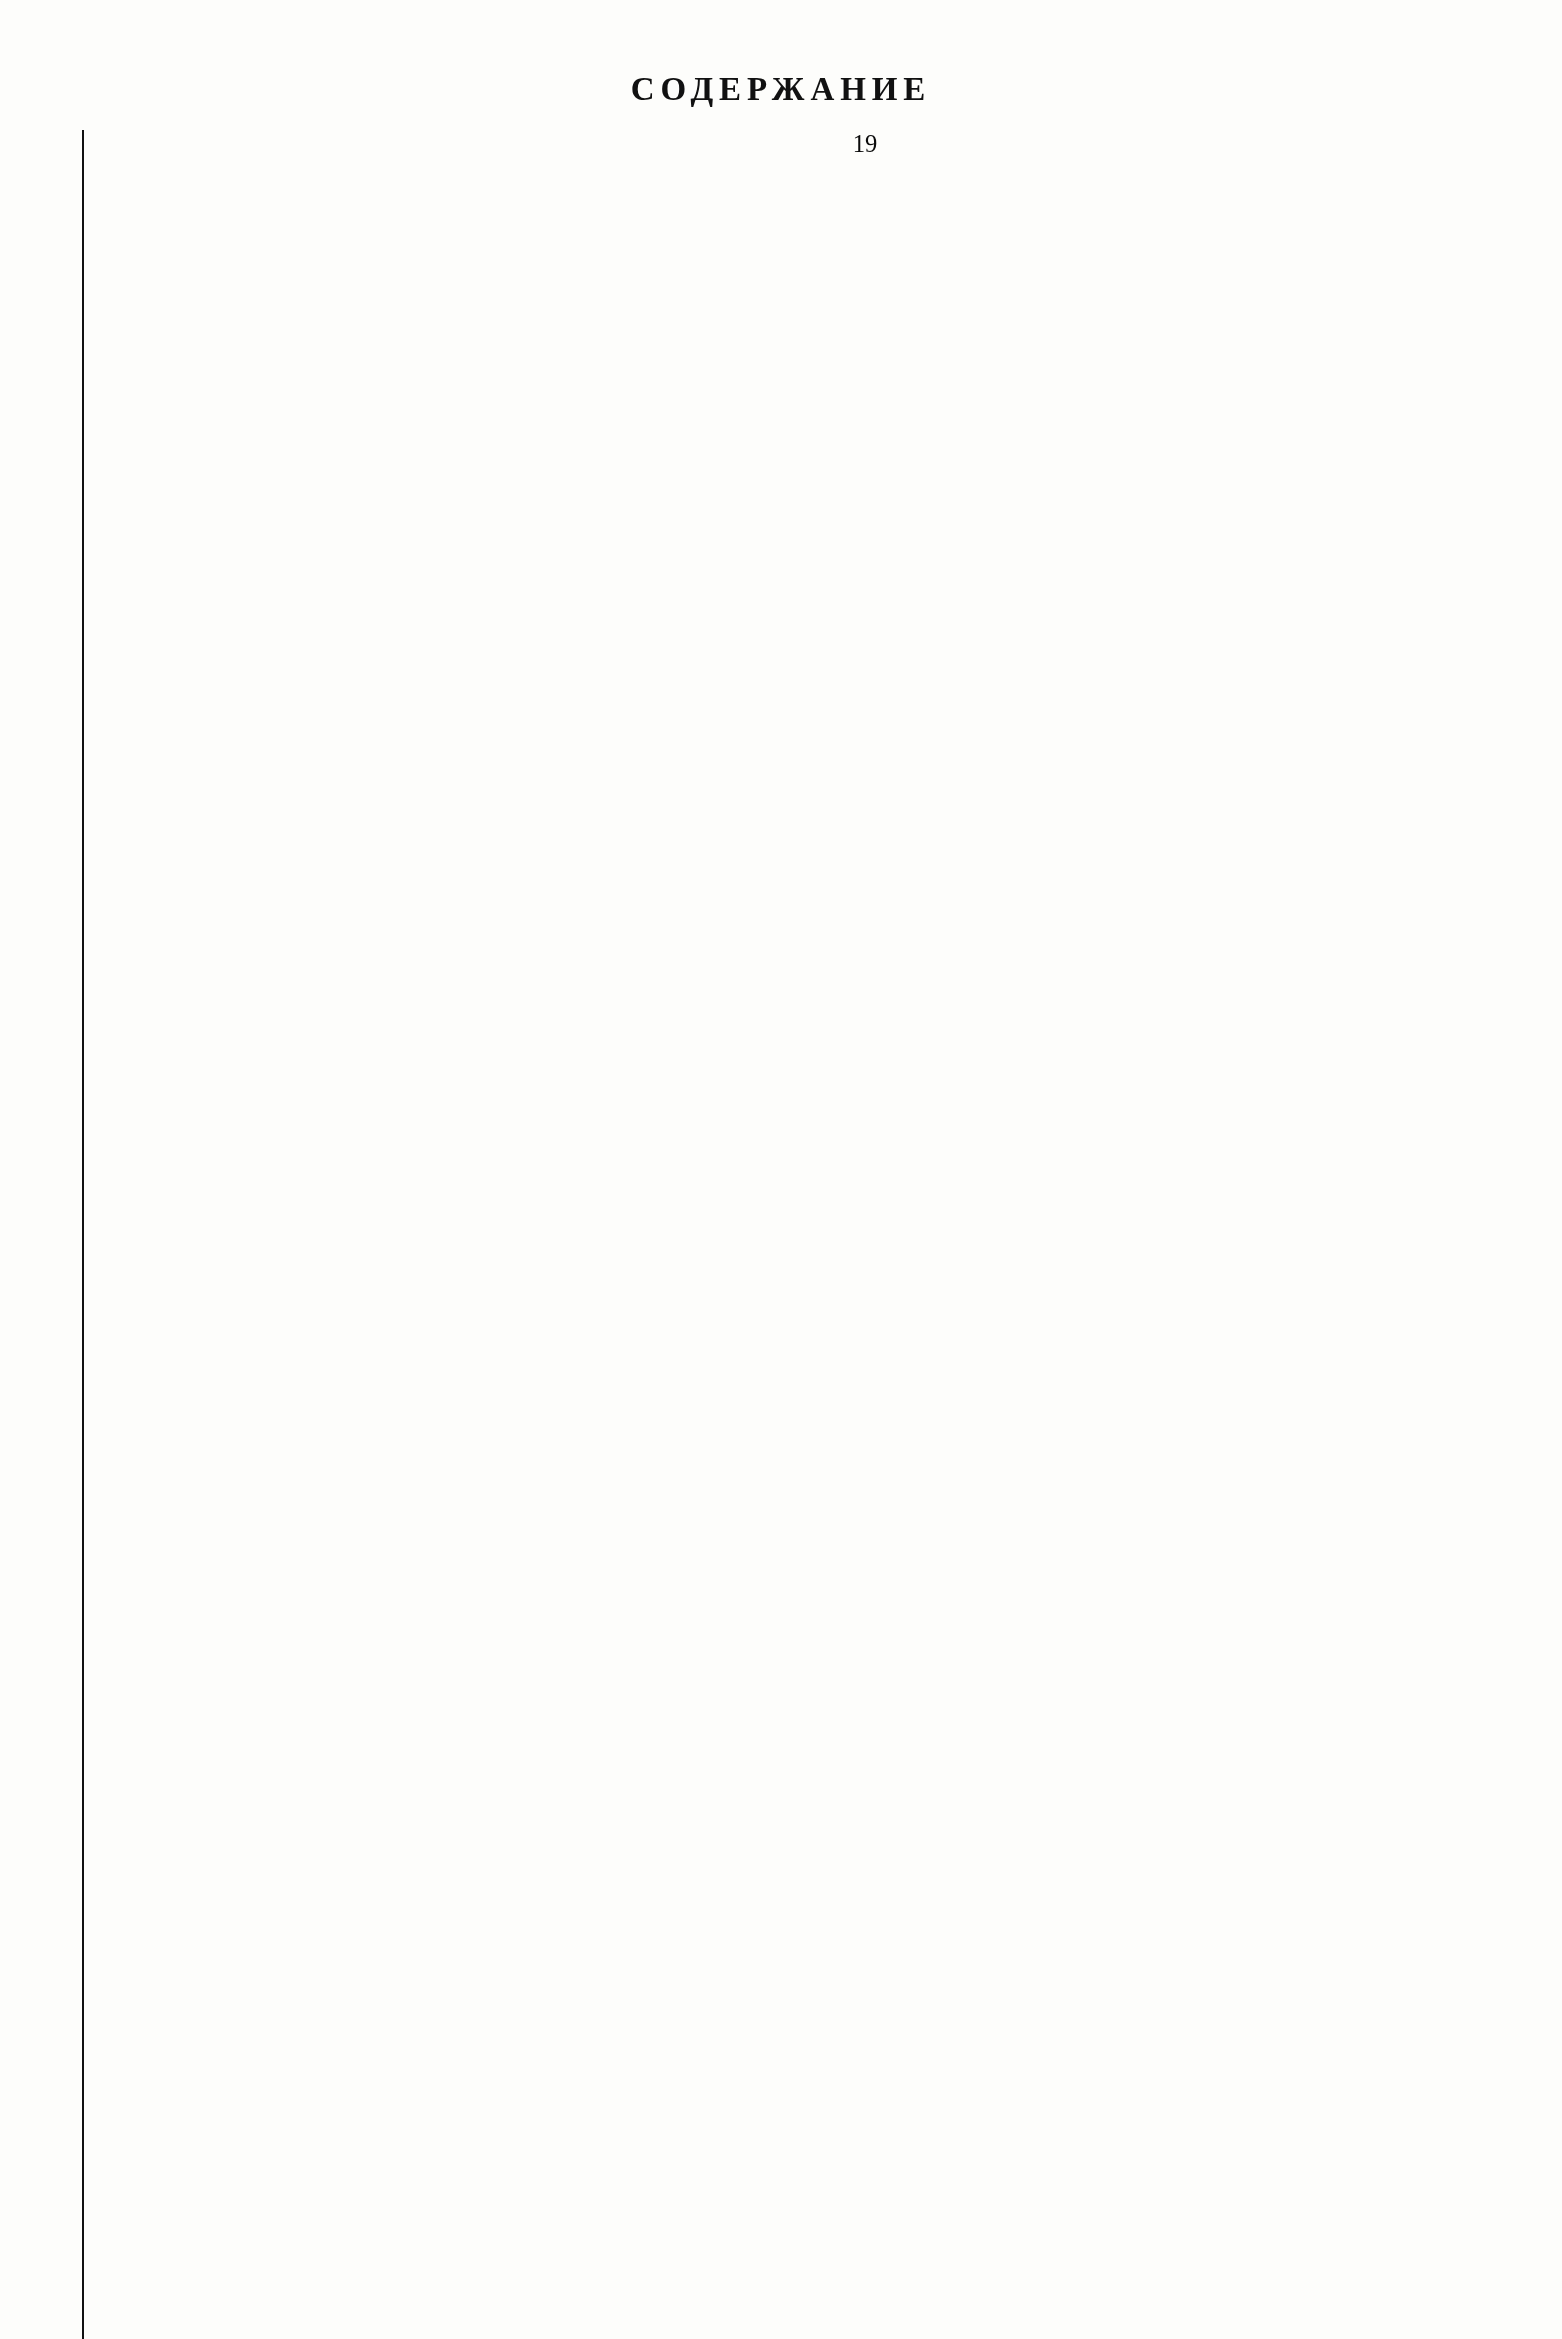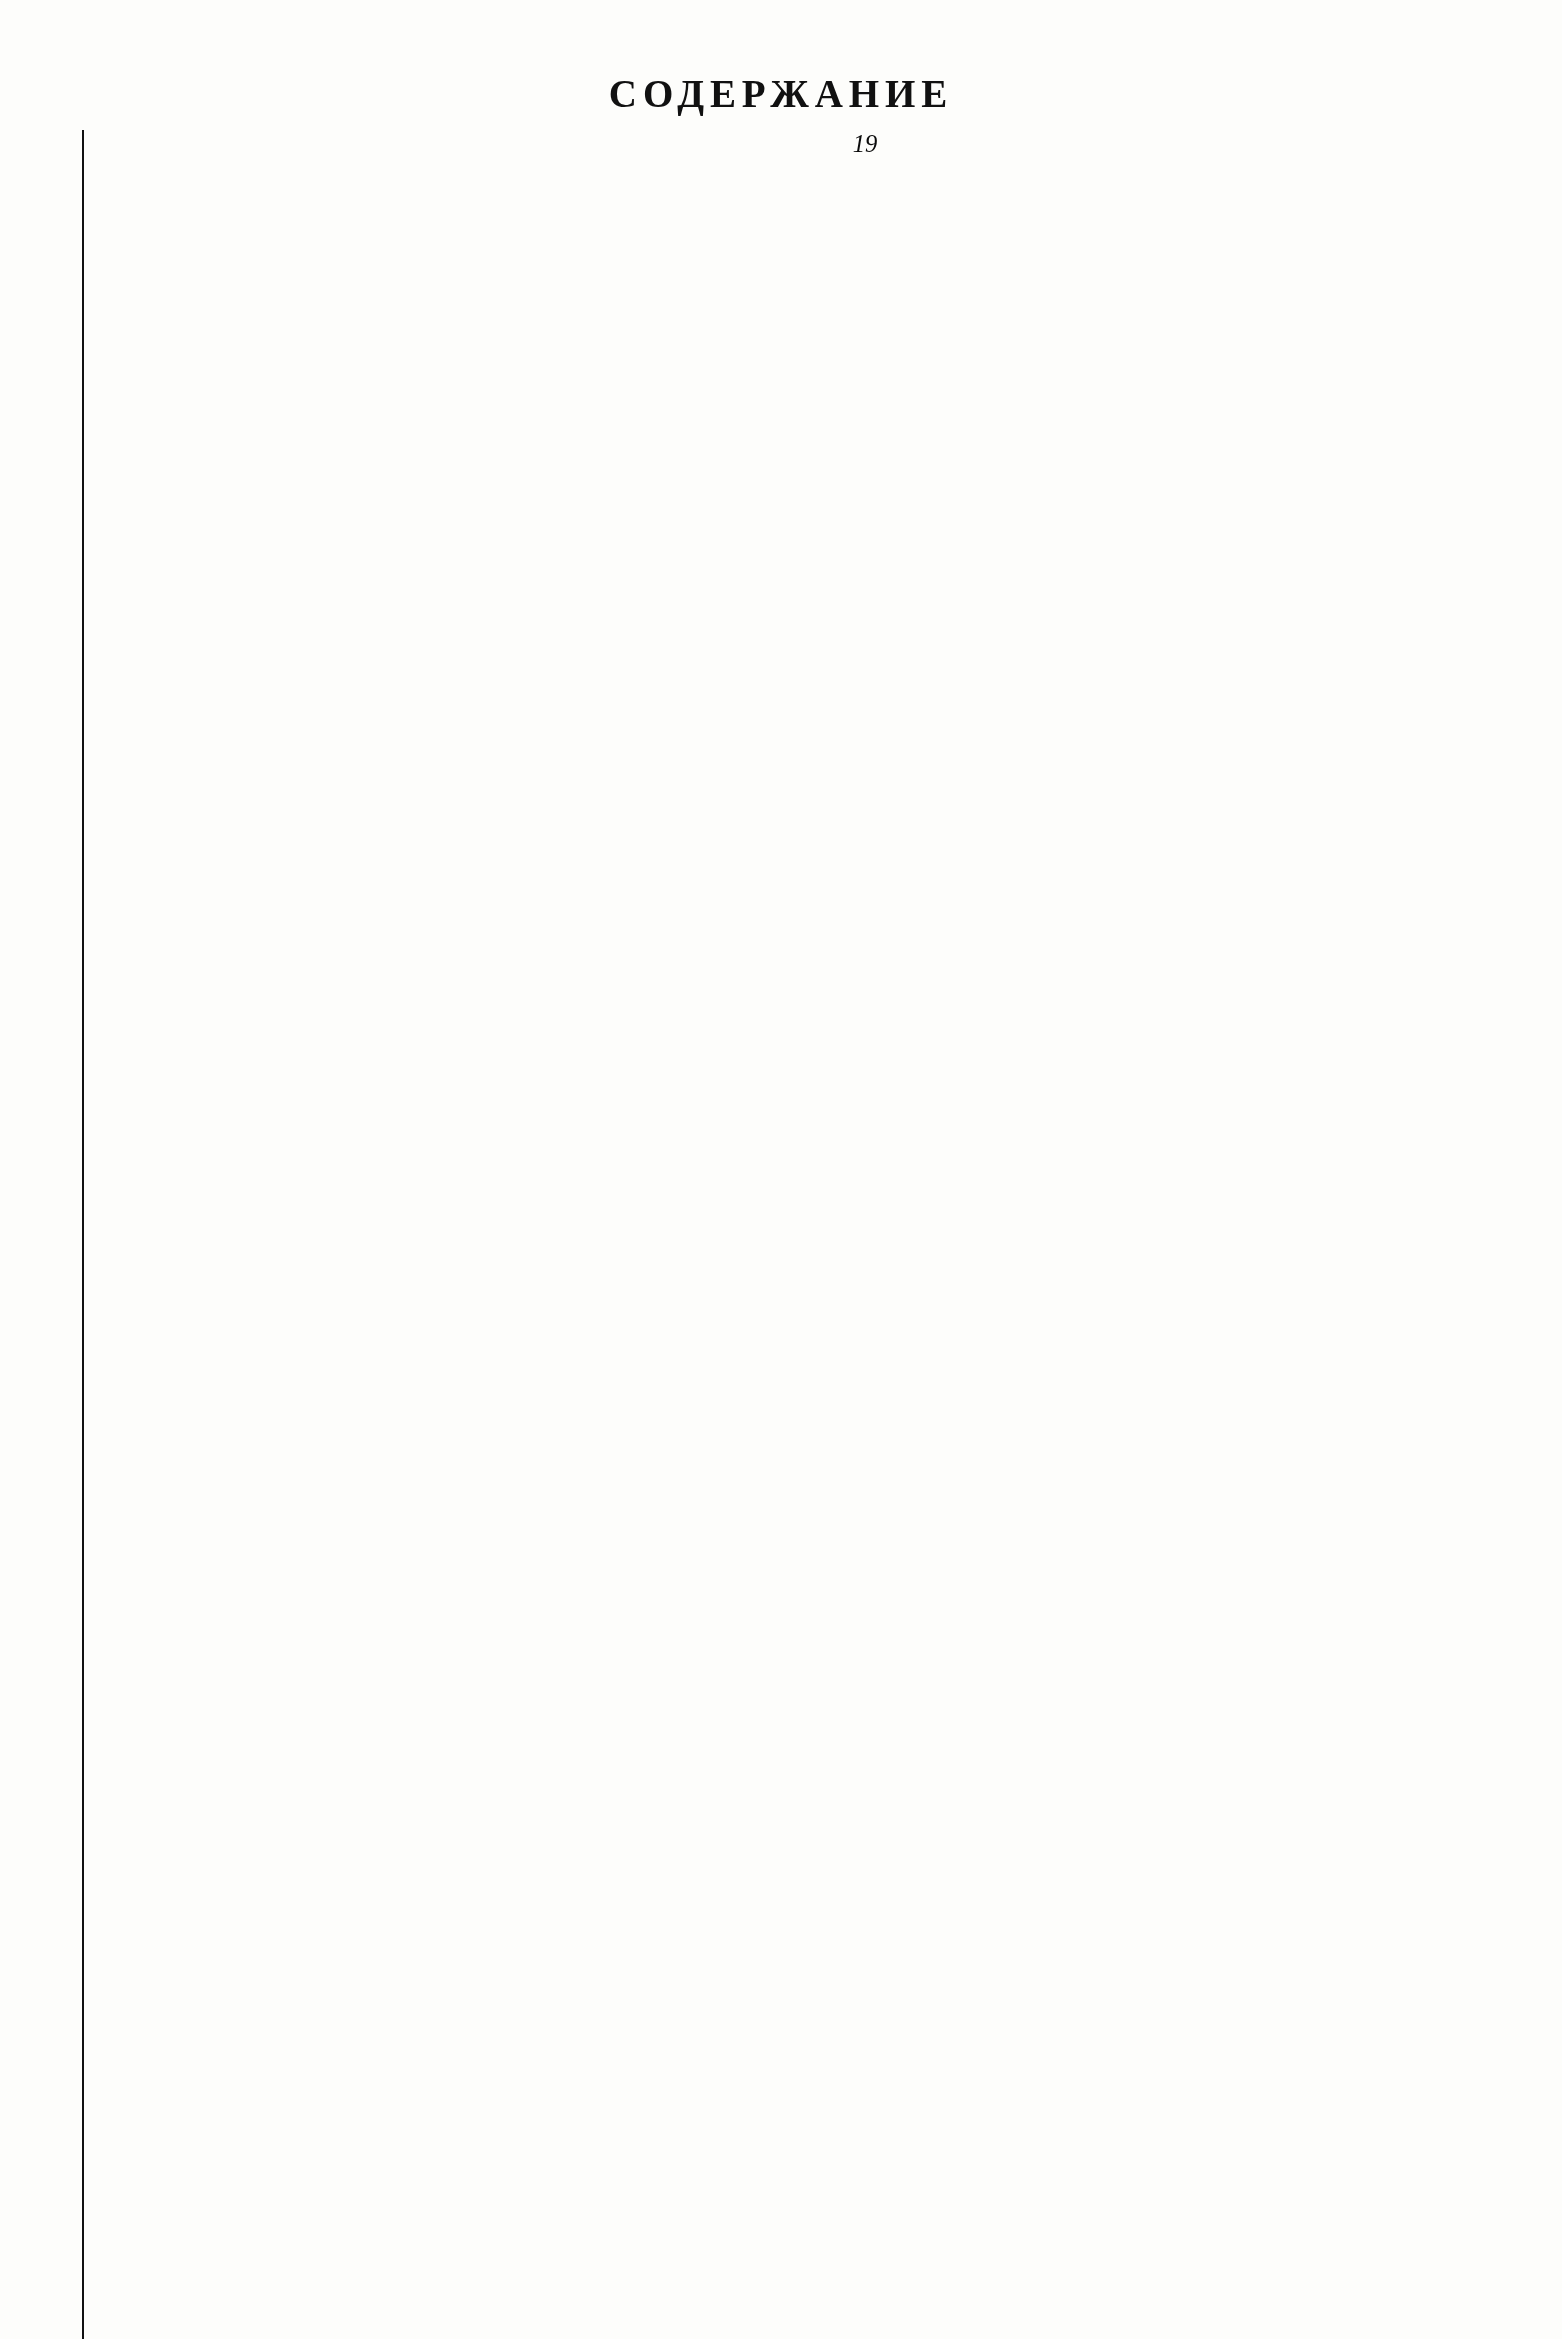--- a/index.html
+++ b/index.html
@@ -24,32 +24,31 @@
     background: #fdfdfb;
   }
 
   .title {
     position: absolute;
     top: 71px;
     left: 0;
     width: 1562px;
     text-align: center;
     font-family: "Liberation Serif", serif;
-    font-size: 39px;
+    font-size: 33px;
     letter-spacing: 5.9px;
     font-weight: 700;
     color: #111;
   }
 
   .table-wrap {
     position: absolute;
     left: 82px;
     top: 130px;
     width: 1357px;
-    font-style: italic;
   }
 
   table.toc {
     border-collapse: collapse;
     width: 1357px;
     table-layout: fixed;
   }
 
   table.toc col.c-num    { width: 207px; }
   table.toc col.c-desig  { width: 158px; }

